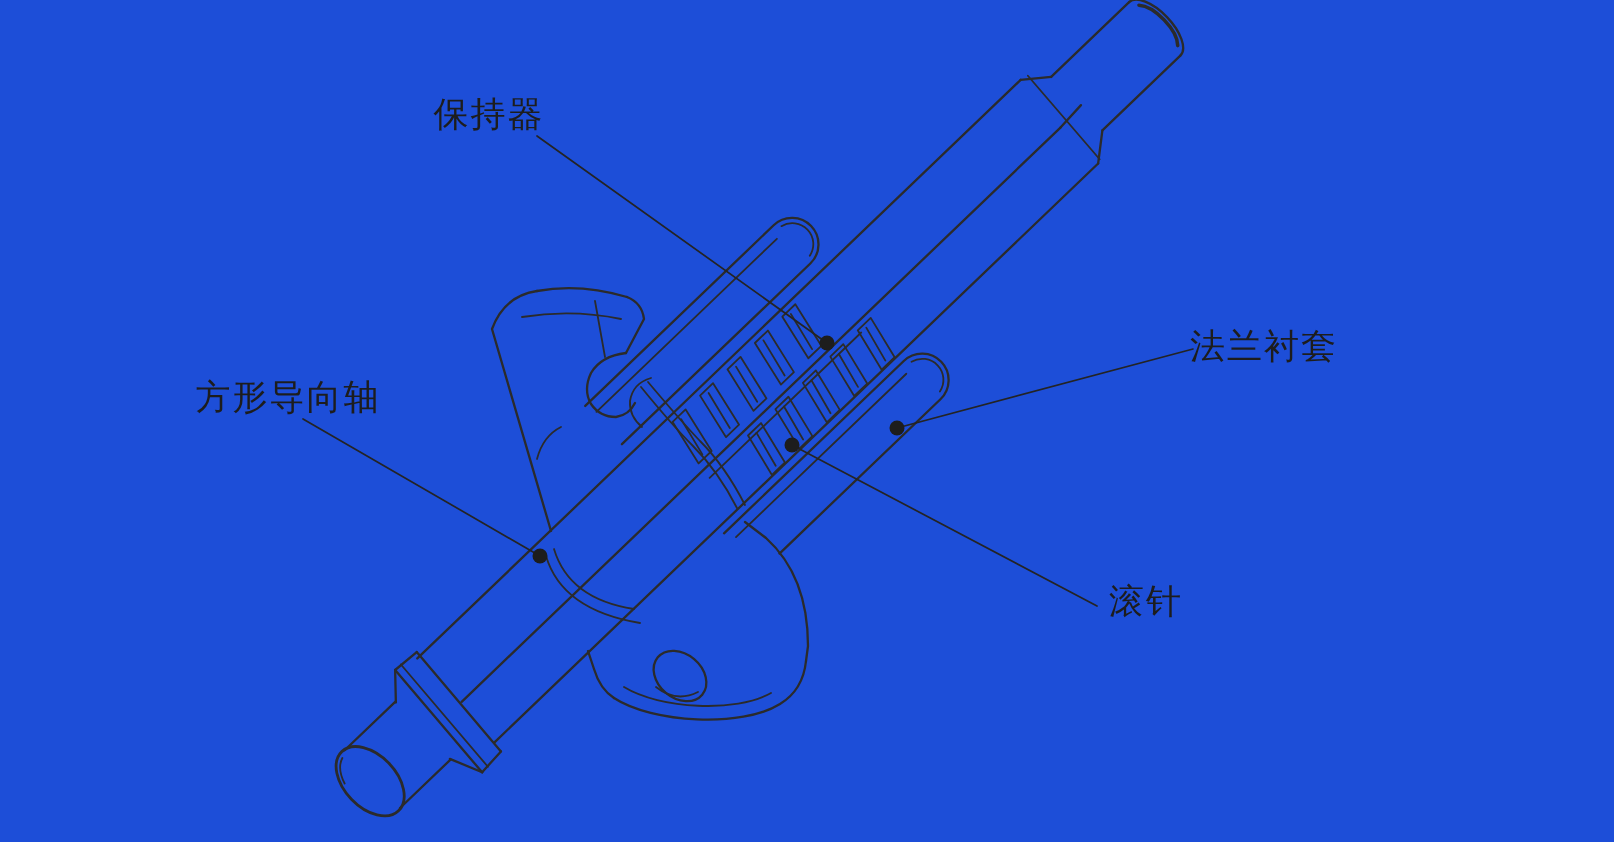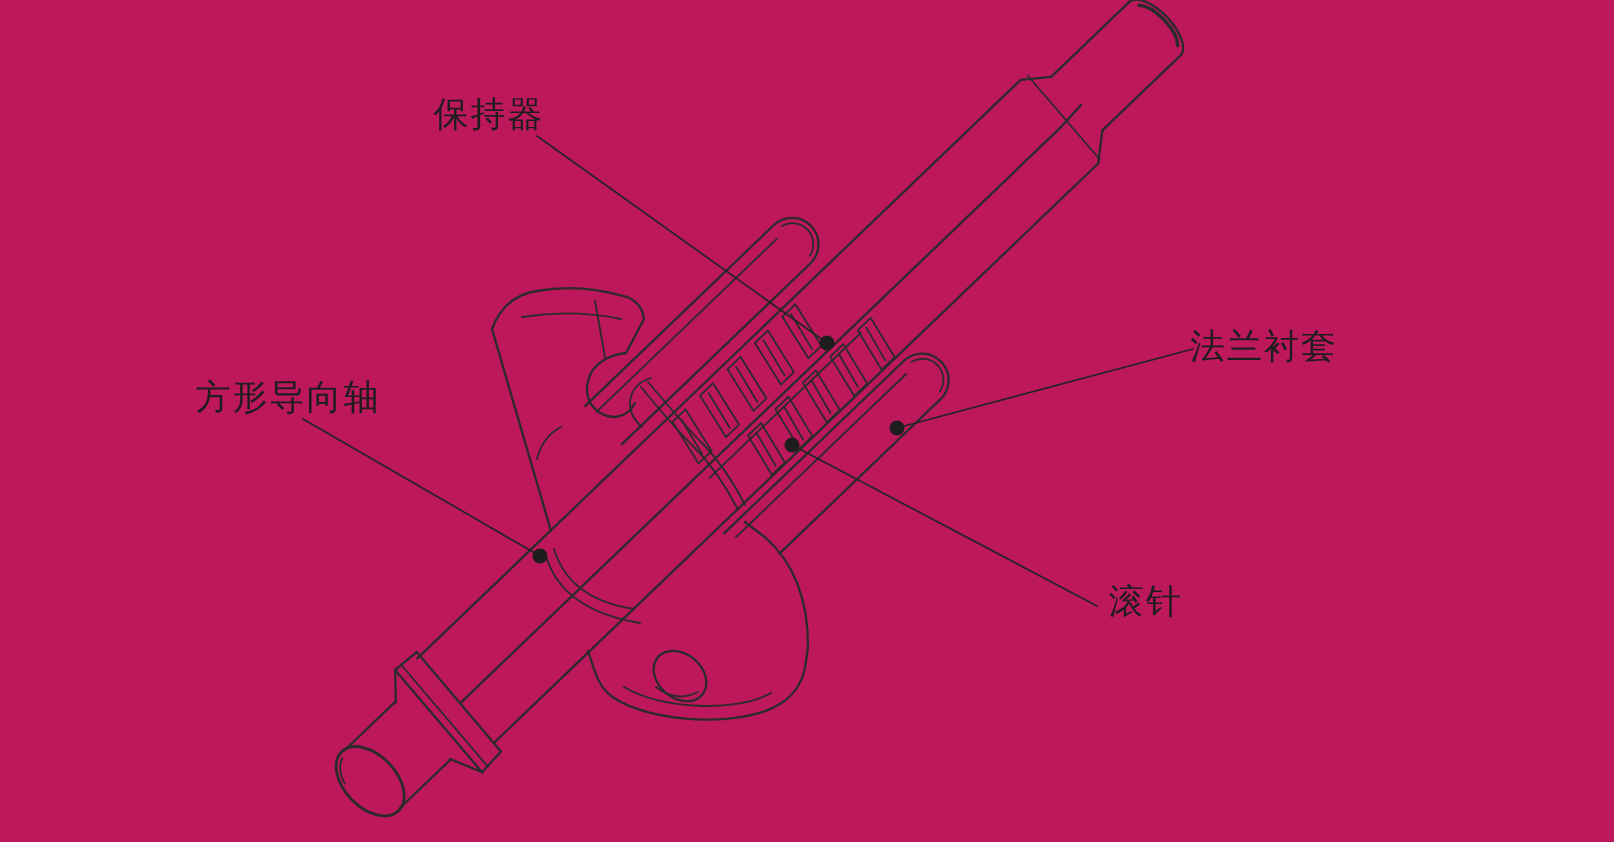--- a/index.html
+++ b/index.html
@@ -4,21 +4,21 @@
 <style>
   html, body {
     margin: 0;
     padding: 0;
     background: #ffffff;
   }
   .stage {
     position: relative;
     width: 1614px;
     height: 842px;
-    background: #be185d;
+    background: #1d4ed8;
     font-family: "Liberation Sans", "DejaVu Sans", sans-serif;
     overflow: hidden;
   }
   svg.diagram {
     position: absolute;
     left: 0;
     top: 0;
     display: block;
   }
   .outline {

